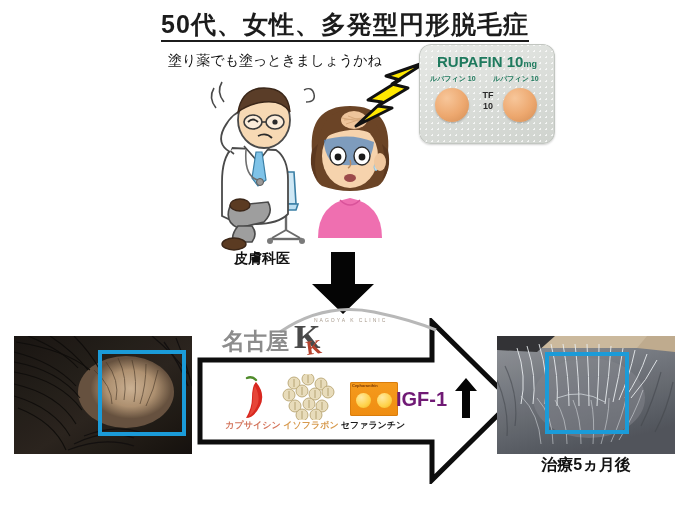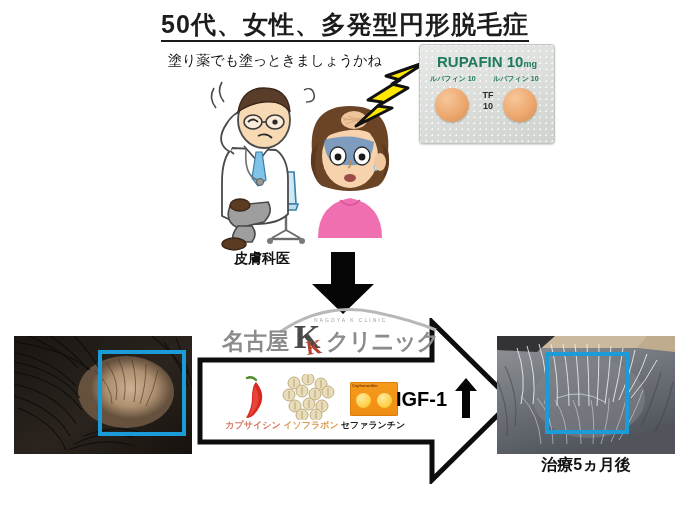--- a/index.html
+++ b/index.html
@@ -83,21 +83,21 @@
     height: 72px;
   }
 
   
   #rupafin {
     position: absolute;
     left: 419px;
     top: 44px;
     width: 136px;
     height: 100px;
-    border-radius: 4px;
+    border-radius: 12px;
     background:
       radial-gradient(circle at 18% 22%, rgba(255,255,255,0.75) 0 1px, rgba(0,0,0,0) 1px),
       linear-gradient(160deg, #e7e9e6 0%, #dcdfdb 45%, #cfd3ce 100%);
     background-size: 6px 6px, 100% 100%;
     box-shadow: inset 0 0 0 1px #c2c6c1, 0 1px 2px rgba(0,0,0,0.18);
   }
   #rupafin .brand {
     position: absolute;
     left: 0; top: 9px;
     width: 136px;
@@ -282,21 +282,21 @@
   .ceph-pack .ceph-pill.a { left: 6px; }
   .ceph-pack .ceph-pill.b { left: 27px; }
 
   
   #igf {
     position: absolute;
     left: 396px;
     top: 388px;
     font-size: 20px;
     font-weight: bold;
-    color: #000000;
+    color: #701a75;
     white-space: nowrap;
   }
   #igf-arrow {
     position: absolute;
     left: 455px;
     top: 378px;
     width: 22px;
     height: 40px;
   }
 
@@ -451,21 +451,20 @@
   </svg>
 
   <div id="logo">
     <svg class="logo-swoosh" viewBox="0 0 160 26">
       <path d="M2 24 Q46 -6 96 4 Q134 12 158 22" fill="none" stroke="#b8b8b8" stroke-width="3"></path>
     </svg>
     <div class="logo-tag">NAGOYA K CLINIC</div>
     <div class="logo-jp-left">名古屋</div>
     <div class="logo-k">K</div>
     <div class="logo-k-accent">K</div>
-    <div class="logo-jp-right">クリニック</div>
   </div>
 
   <div id="ingredients">
 
     <div class="ingredient" id="ing-isoflavone">
       <svg class="art" viewBox="0 0 62 46">
         <g fill="#e8dcbb" stroke="#b9a674" stroke-width="0.9">
           <circle cx="14" cy="9" r="6"></circle>
           <circle cx="28" cy="5" r="6"></circle>
           <circle cx="41" cy="10" r="6"></circle>

